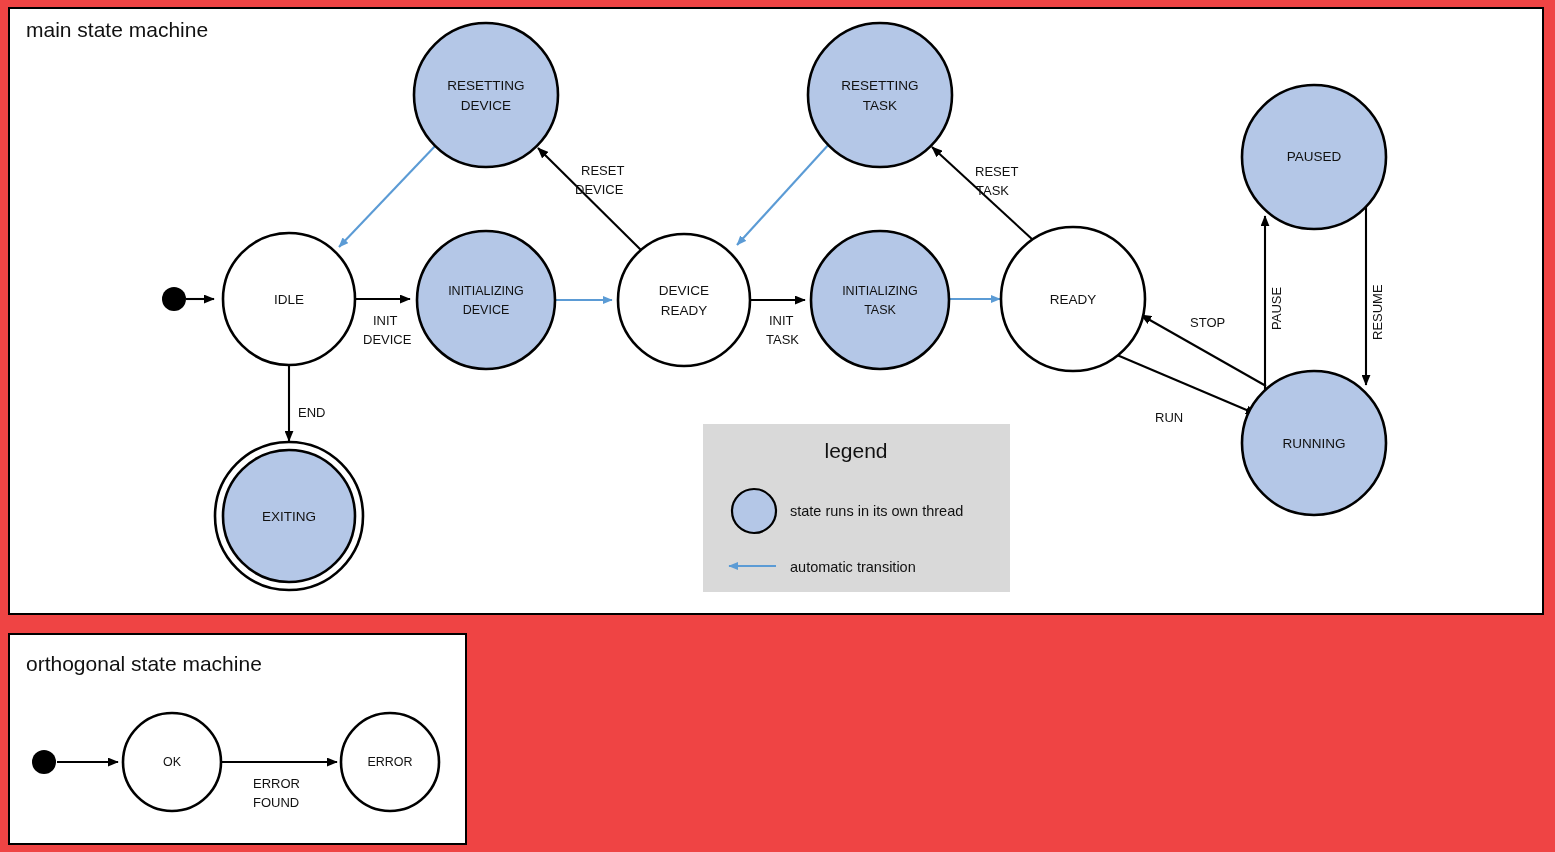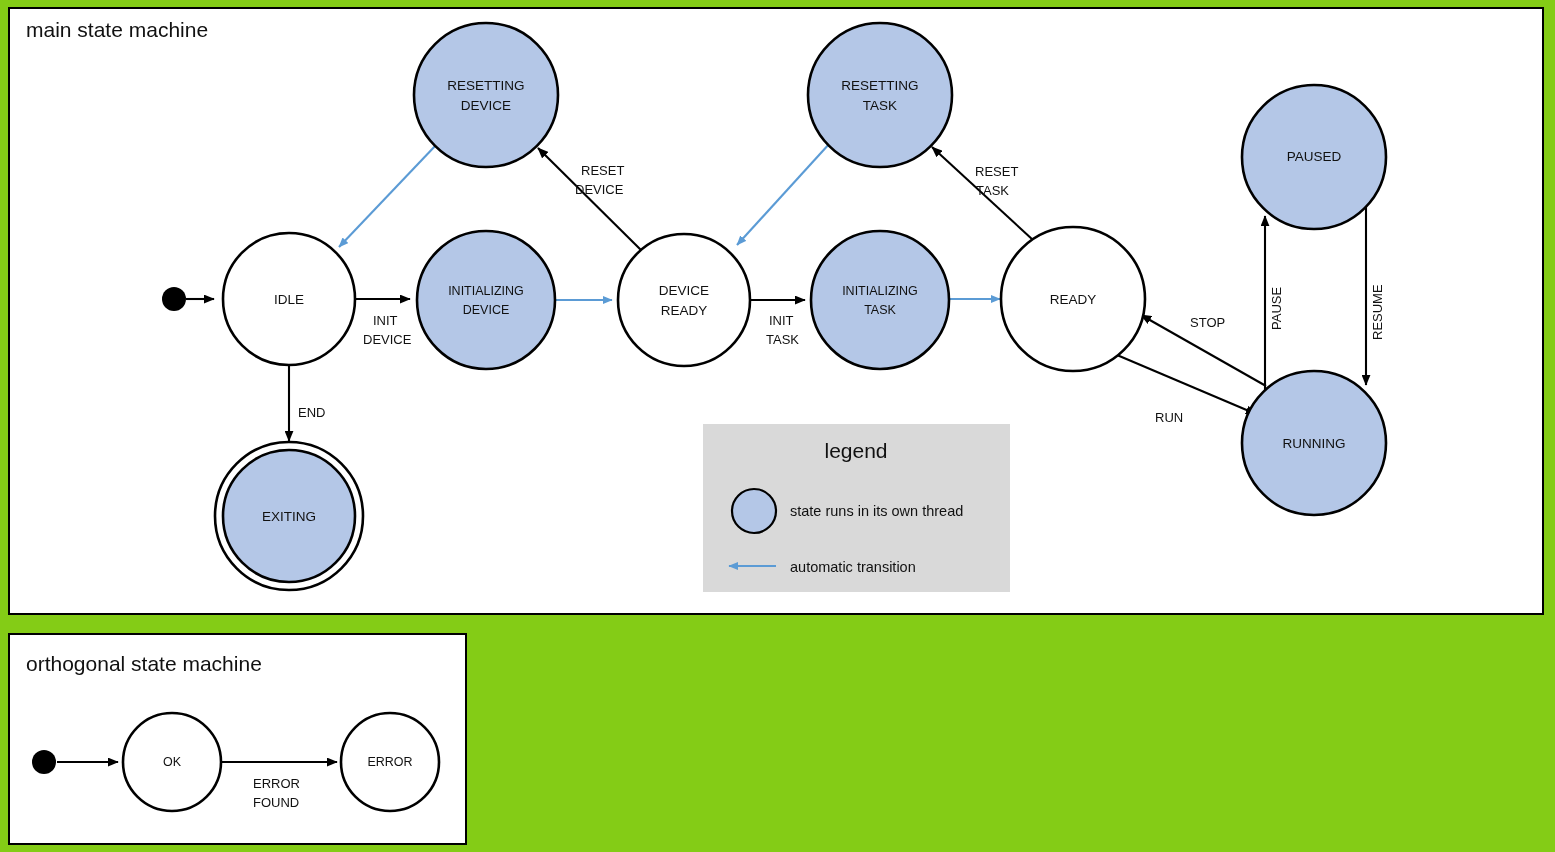--- a/index.html
+++ b/index.html
@@ -6,21 +6,21 @@
   html, body {
     margin: 0;
     padding: 0;
     background: #ffffff;
     font-family: "Liberation Sans", sans-serif;
   }
   #stage {
     position: relative;
     width: 1555px;
     height: 852px;
-    background: #84cc16;
+    background: #ef4444;
     overflow: hidden;
   }
   svg.diagram {
     position: absolute;
     top: 0;
     left: 0;
     width: 1555px;
     height: 852px;
   }
   .frame-rect {

